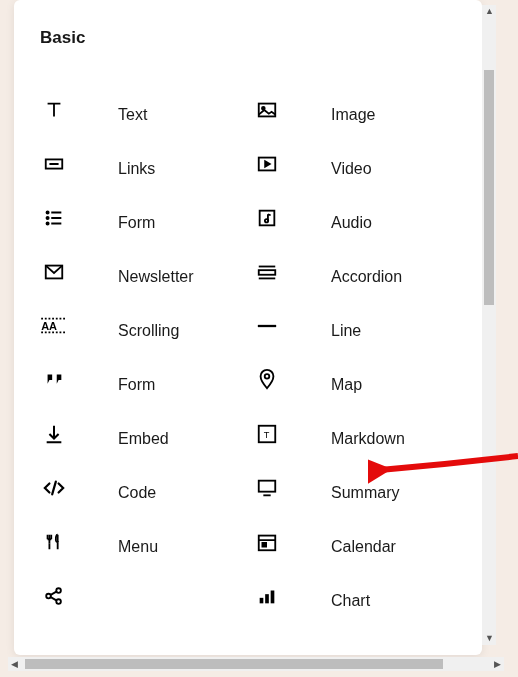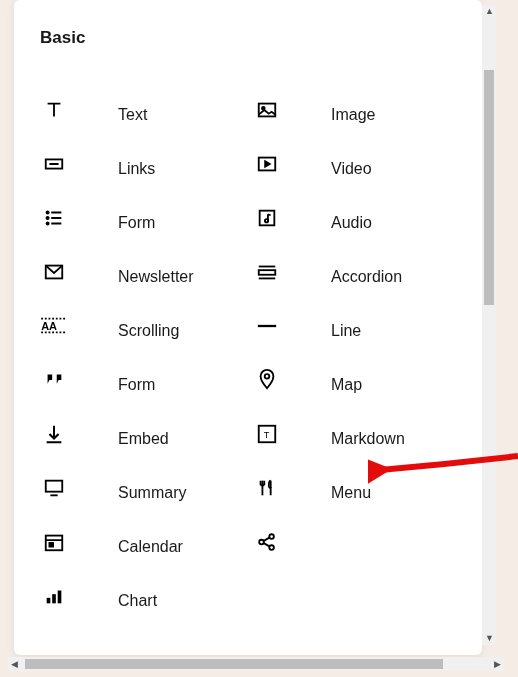--- a/index.html
+++ b/index.html
@@ -259,20 +259,30 @@
 
     <div class="item">
       <span class="icon-wrap">
         <svg width="22" height="22" viewBox="0 0 24 24" fill="none" stroke="#000" stroke-width="2">
             <rect x="3" y="3" width="18" height="18"></rect>
             <text x="8.5" y="16" font-size="10" fill="#000" stroke="none" style="font-family:Arial">T</text>
           </svg>
       </span>
       <span class="item-label">Markdown</span>
     </div>
+    <div class="item">
+      <span class="icon-wrap">
+        <svg width="24" height="22" viewBox="0 0 26 24" fill="none" stroke="#000" stroke-width="2.4" stroke-linecap="round">
+            <path d="M8 7l-5 5 5 5"></path>
+            <path d="M18 7l5 5-5 5"></path>
+            <line x1="15" y1="5" x2="11" y2="19"></line>
+          </svg>
+      </span>
+      <span class="item-label">Code</span>
+    </div>
 
     <div class="item">
       <span class="icon-wrap">
         <svg width="22" height="22" viewBox="0 0 24 24" fill="none" stroke="#000" stroke-width="2">
             <rect x="3" y="4" width="18" height="12"></rect>
             <line x1="8" y1="20" x2="16" y2="20"></line>
           </svg>
       </span>
       <span class="item-label">Summary</span>
     </div>

